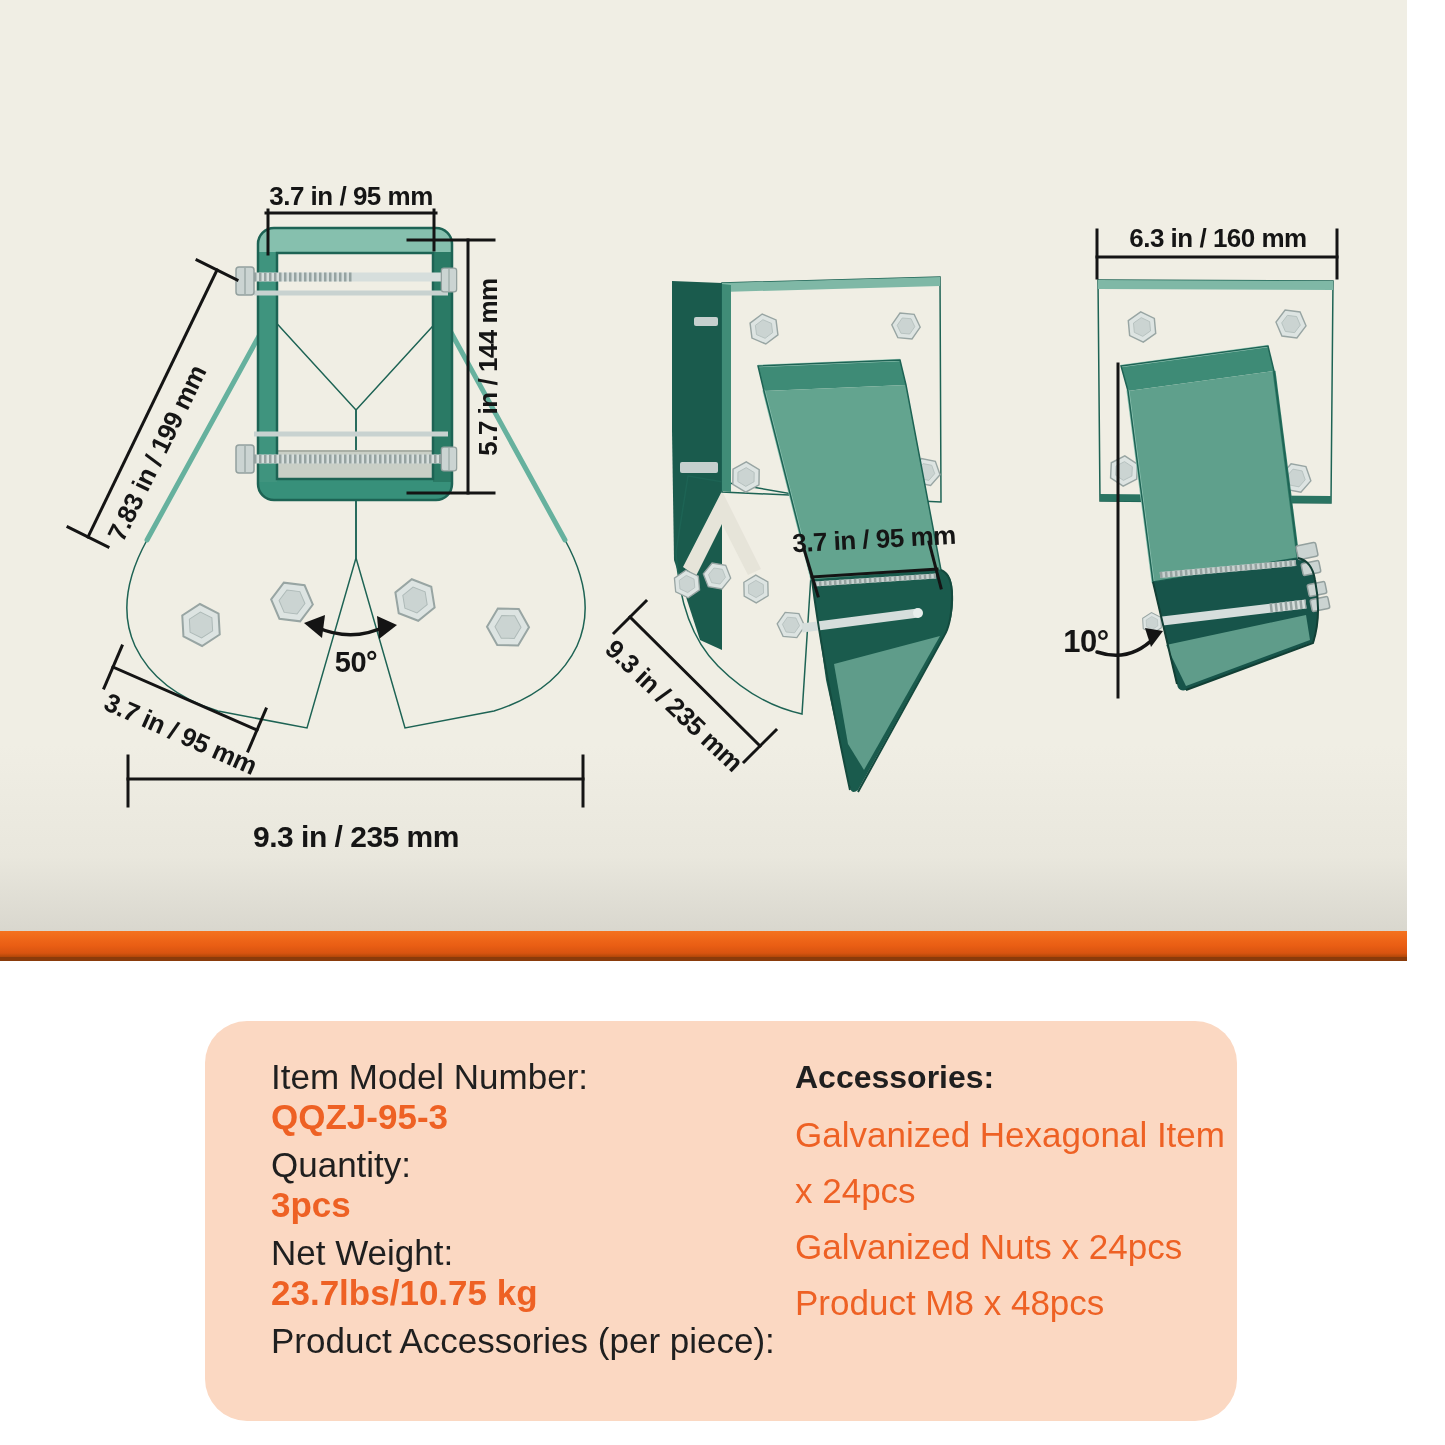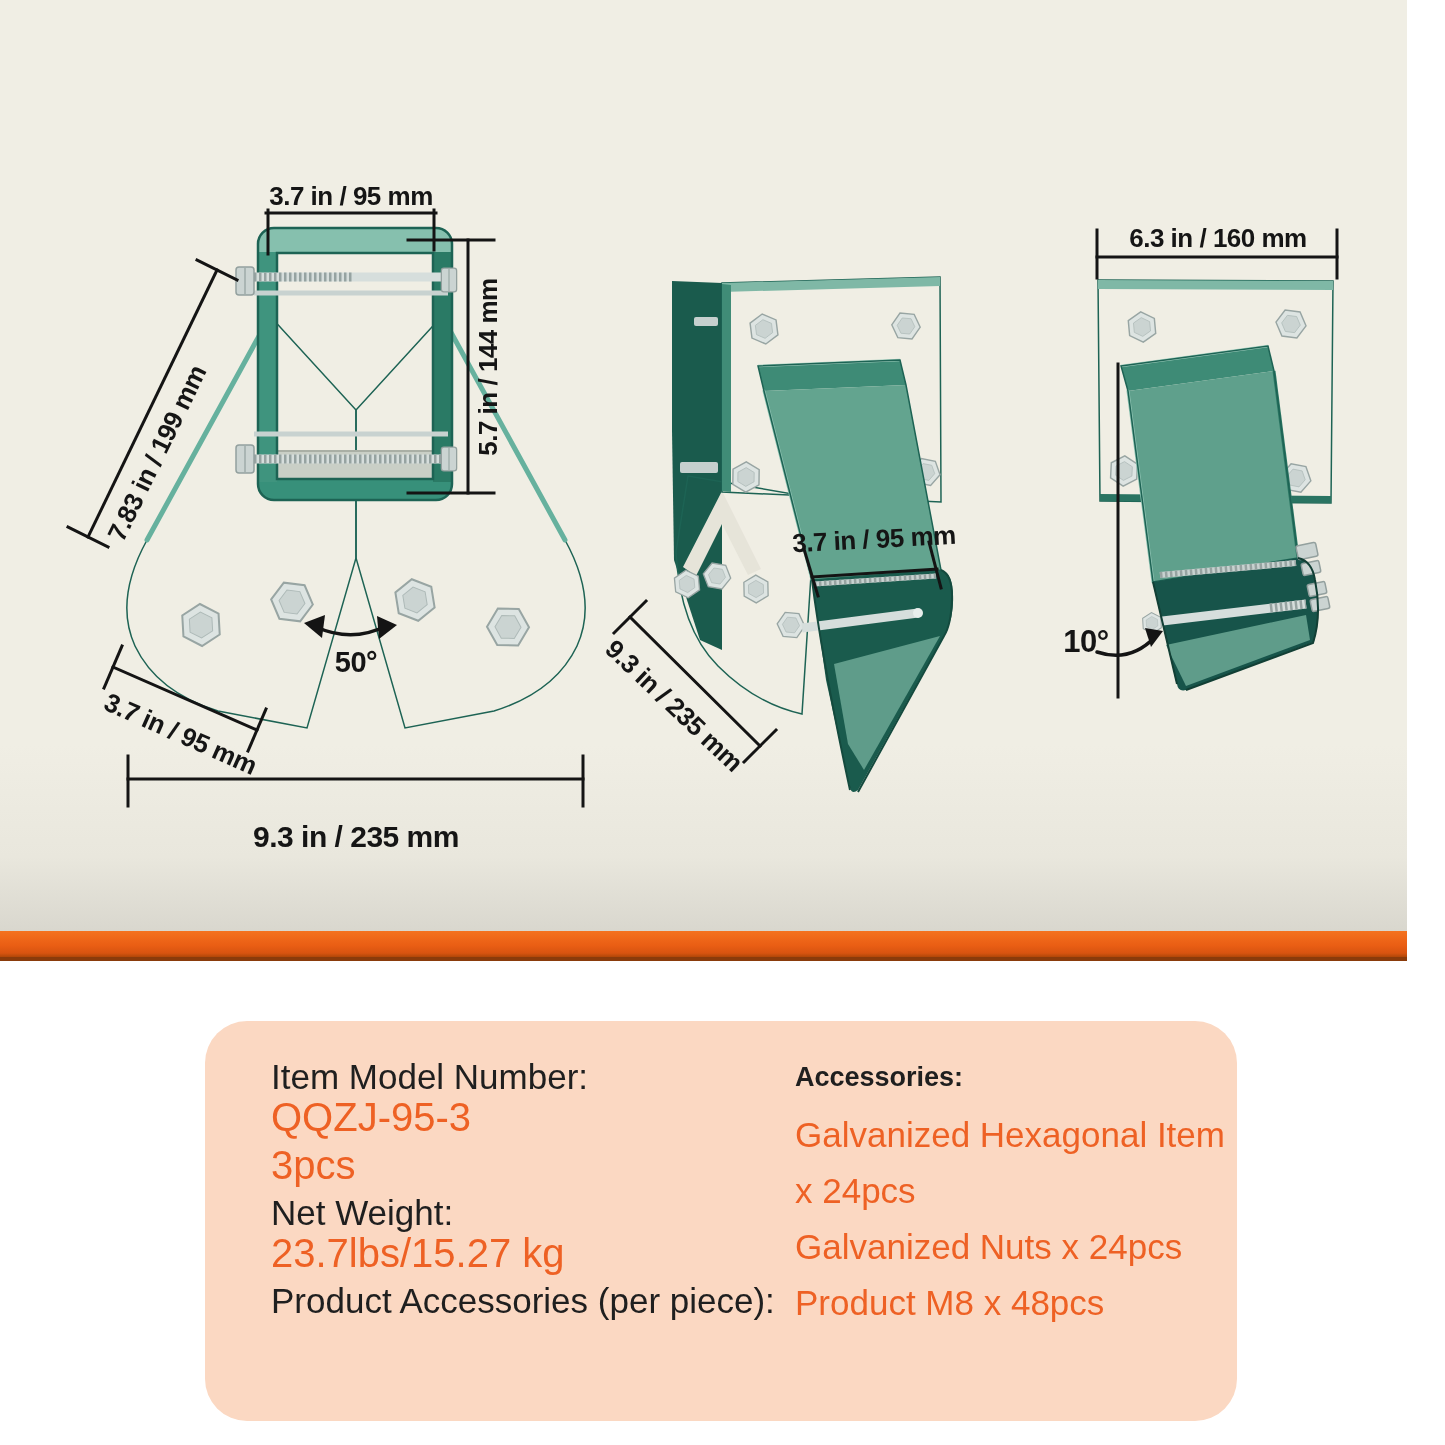--- a/index.html
+++ b/index.html
@@ -19,22 +19,22 @@
   }
   .bottom-section{position:absolute;left:0;top:974px;width:1445px;height:484px;background:#ffffff;}
   .spec-panel{
     position:absolute;left:205px;top:47px;width:1032px;height:400px;
     background:var(--panel-bg,#FBD8C2);border-radius:42px;
   }
   .col-left{position:absolute;left:66px;top:36px;width:640px;}
   .col-right{position:absolute;left:590px;top:36px;width:440px;}
   .spec-group{margin-bottom:8px;}
   .spec-label{font-size:35px;line-height:40px;color:var(--ink,#1F1F1F);}
-  .spec-value{font-size:40px;line-height:40px;font-weight:normal;color:var(--accent-orange,#EE6124);}
-  .acc-heading{font-size:27px;line-height:40px;font-weight:bold;color:var(--ink,#1F1F1F);margin-bottom:10px;}
+  .spec-value{font-size:35px;line-height:40px;font-weight:bold;color:var(--accent-orange,#EE6124);}
+  .acc-heading{font-size:32px;line-height:40px;font-weight:bold;color:var(--ink,#1F1F1F);margin-bottom:10px;}
   .acc-item{font-size:35px;line-height:56px;color:var(--accent-orange,#EE6124);}
   
   .f-teal{fill:var(--teal-main,#318A74);}
   .f-frame{fill:#37907A;}
   .f-plate{fill:var(--teal-light,#5C9D8B);}
   .f-face{fill:#63A48F;}
   .f-face2{fill:#5FA08C;}
   .f-plate3{fill:#4F9682;}
   .f-flap{fill:#3E8B76;}
   .f-topstrip{fill:var(--teal-top,#86C0AE);}
@@ -259,25 +259,26 @@
   <div class="divider"></div>
 
   <div class="bottom-section">
     <div class="spec-panel">
       <div class="col-left">
         <div class="spec-group">
           <div class="spec-label">Item Model Number:</div>
           <div class="spec-value">QQZJ-95-3</div>
         </div>
         <div class="spec-group">
+          <div class="spec-label">Quantity:</div>
           <div class="spec-value">3pcs</div>
         </div>
         <div class="spec-group">
           <div class="spec-label">Net Weight:</div>
-          <div class="spec-value">23.7lbs/15.27 kg</div>
+          <div class="spec-value">23.7lbs/10.75 kg</div>
         </div>
         <div class="spec-group">
           <div class="spec-label">Product Accessories (per piece):</div>
         </div>
       </div>
       <div class="col-right">
         <div class="acc-heading">Accessories:</div>
         <div class="acc-item">Galvanized Hexagonal Item x 24pcs</div>
         <div class="acc-item">Galvanized Nuts x 24pcs</div>
         <div class="acc-item">Product M8 x 48pcs</div>

